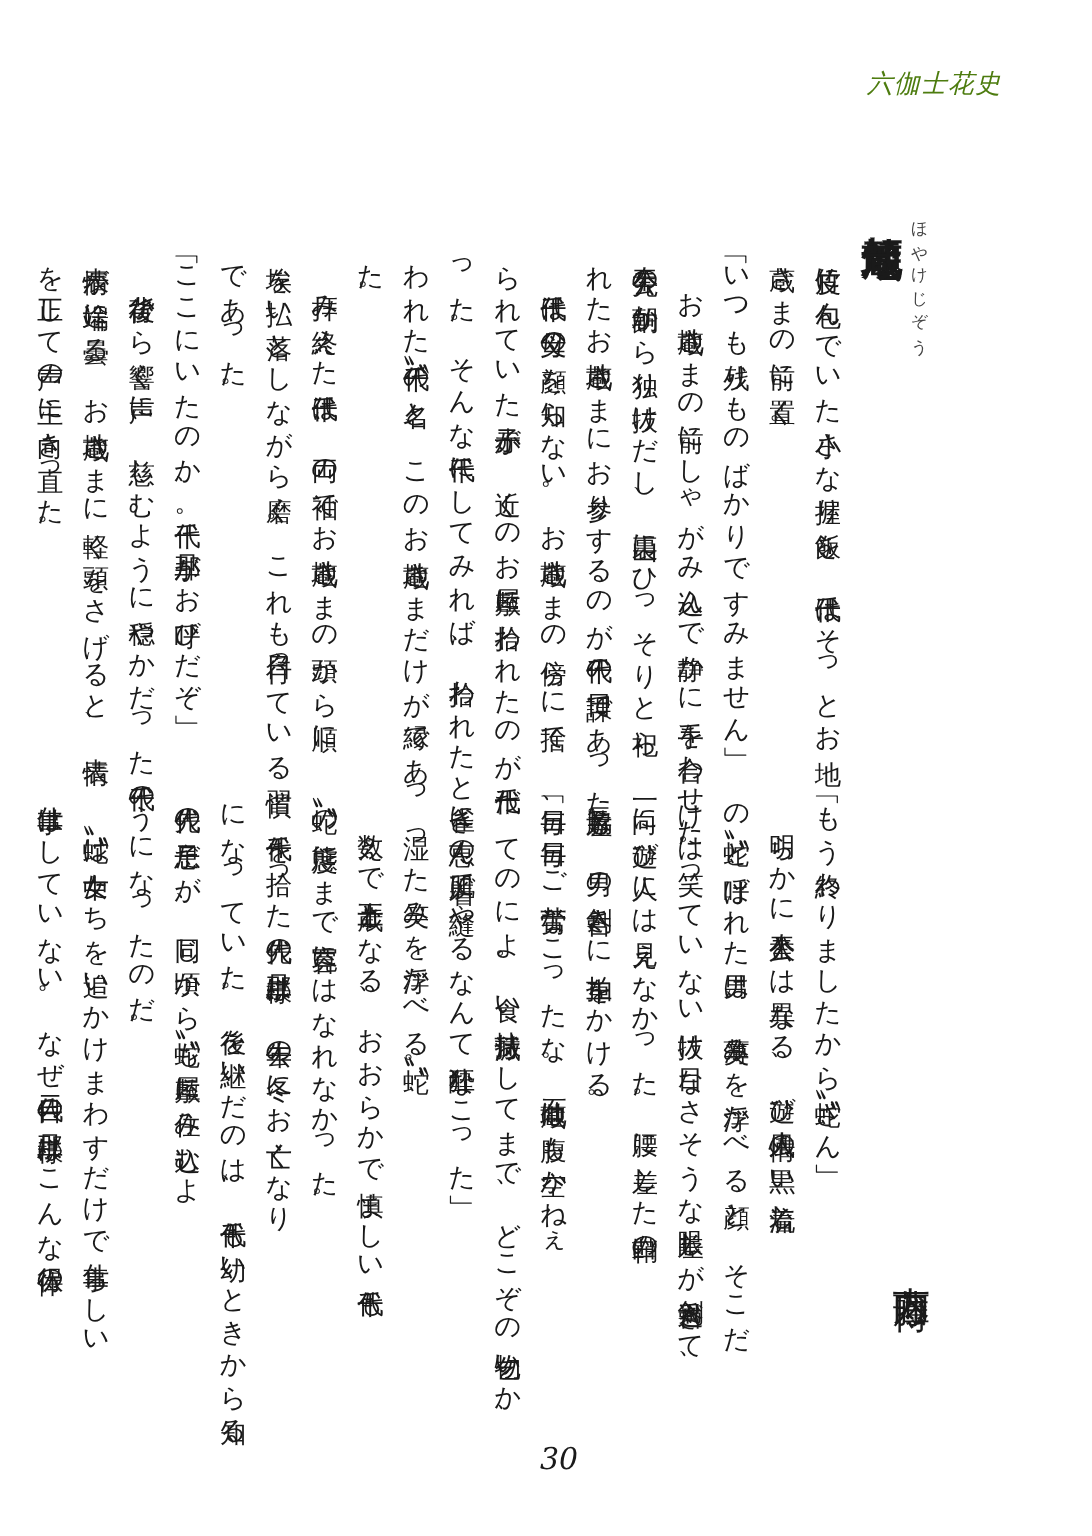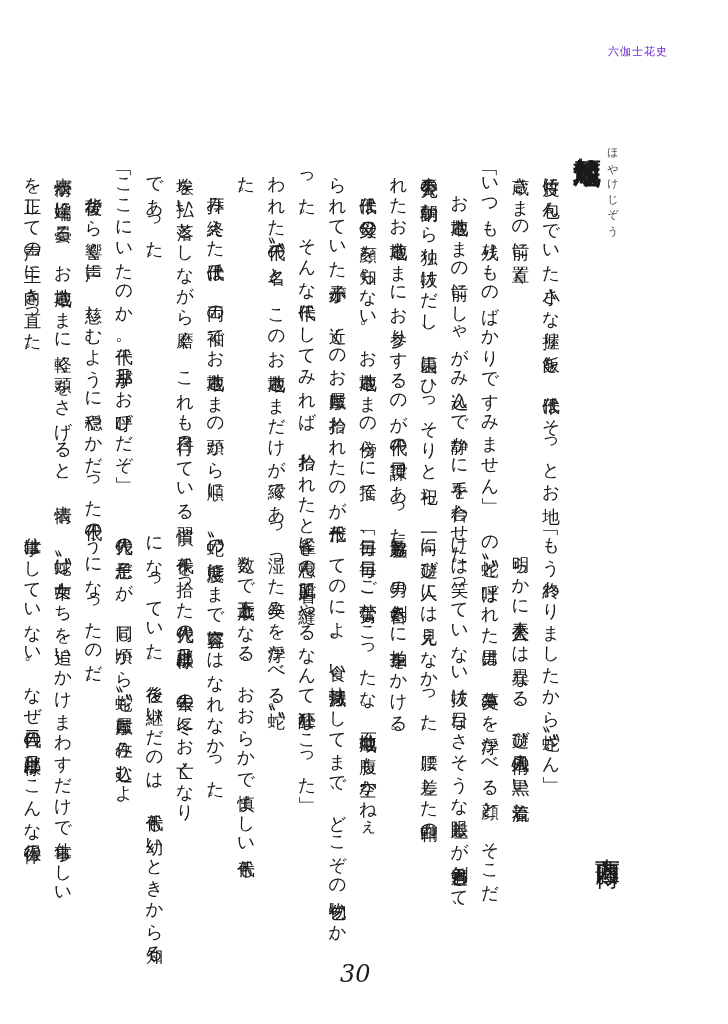--- a/index.html
+++ b/index.html
@@ -1,32 +1,32 @@
 <!DOCTYPE html>
 <html><head>
 <meta charset="utf-8">
 <style>
   html, body { margin: 0; padding: 0; background: #ffffff; }
   body { width: 728px; height: 1024px; position: relative; overflow: hidden;
          font-family: "DejaVu Serif", "Liberation Serif", serif; color: #1a1a1a; }
-  .header { position: absolute; top: 44px; right: 60px; font-size: 11px;
-            color: #6d28d9; letter-spacing: 1px; }
+  .header { position: absolute; top: 44px; right: 60px; font-size: 17px;
+            font-style: italic; color: #4d7c0f; letter-spacing: 1px; }
   .title { position: absolute; top: 136px; left: 572px; writing-mode: vertical-rl;
            font-size: 27px; font-weight: bold; letter-spacing: 1px; line-height: 30px;
            font-family: "DejaVu Sans", sans-serif; }
   .title-ruby { position: absolute; top: 140px; left: 604px; writing-mode: vertical-rl;
                 font-size: 11px; color: #444; letter-spacing: 3px; }
   .author { position: absolute; top: 838px; left: 592px; writing-mode: vertical-rl;
             font-size: 25px; letter-spacing: 2px; line-height: 30px; }
   .block { position: absolute; writing-mode: vertical-rl; font-size: 17.6px;
            line-height: 30.5px; letter-spacing: 1.3px; }
   .block-top { top: 164px; right: 162px; height: 340px; }
   .block-bottom { top: 524px; right: 162px; height: 420px; }
   .line { display: block; white-space: nowrap; }
-  .page-num { position: absolute; top: 960px; left: 340px; font-size: 24px;
+  .page-num { position: absolute; top: 960px; left: 360px; font-size: 20px;
               font-style: italic; }
 </style>
 </head>
 <body>
 
 <div class="header">六伽士花史</div>
 
 <div class="title">頬焼地蔵</div>
 <div class="title-ruby">ほやけじぞう</div>
 

